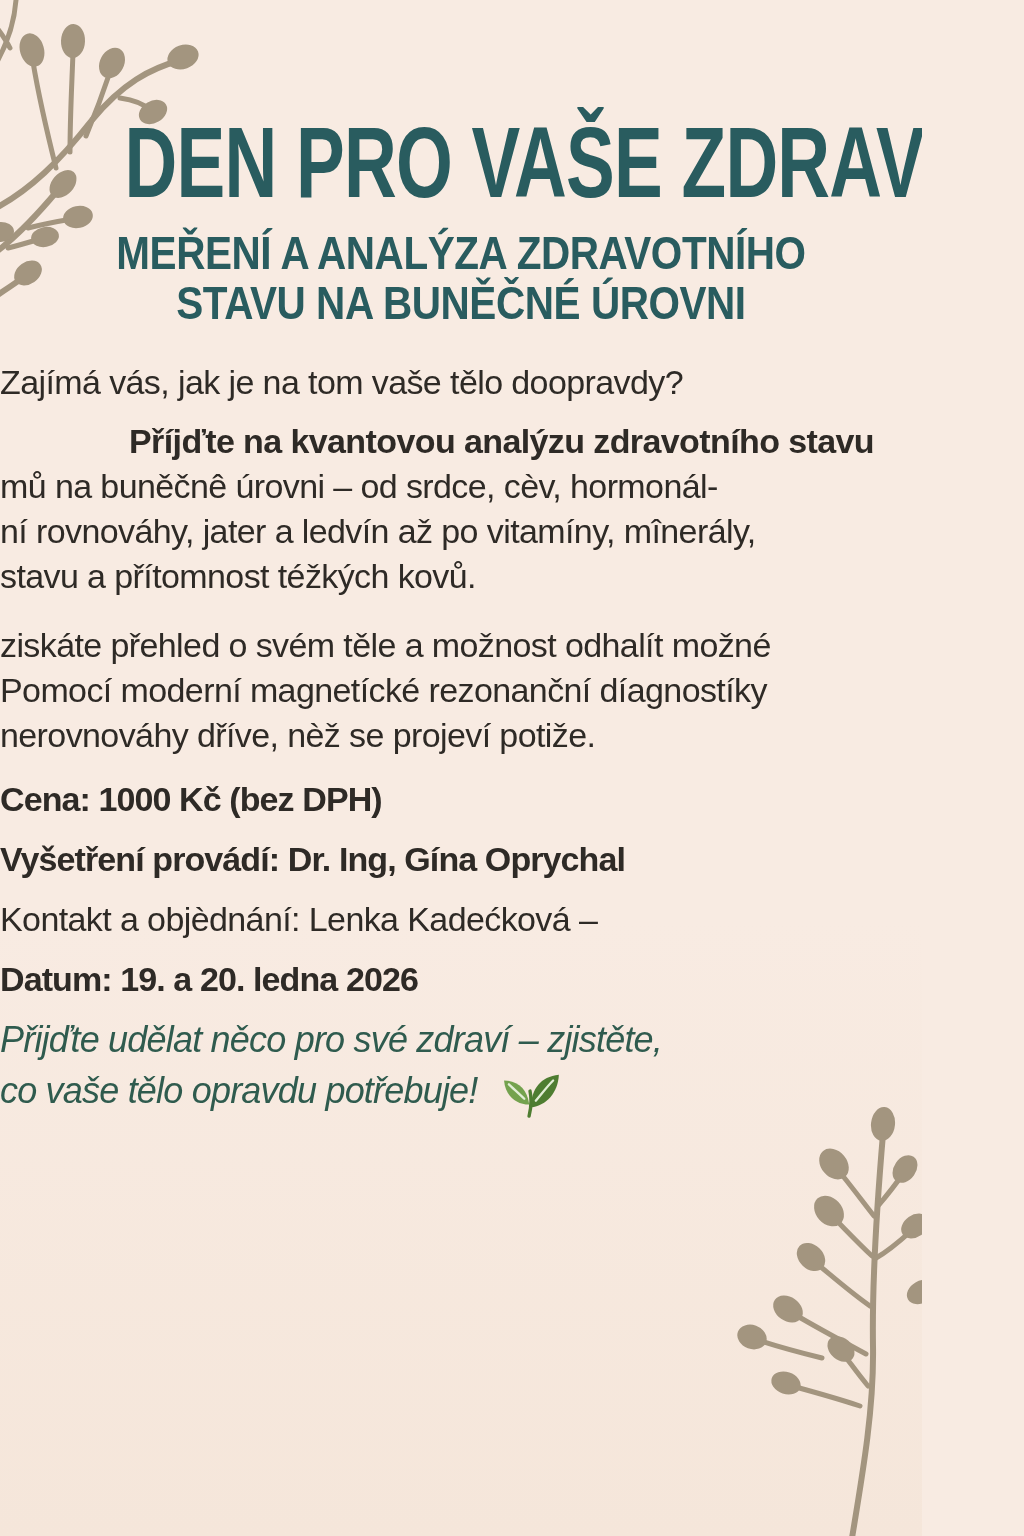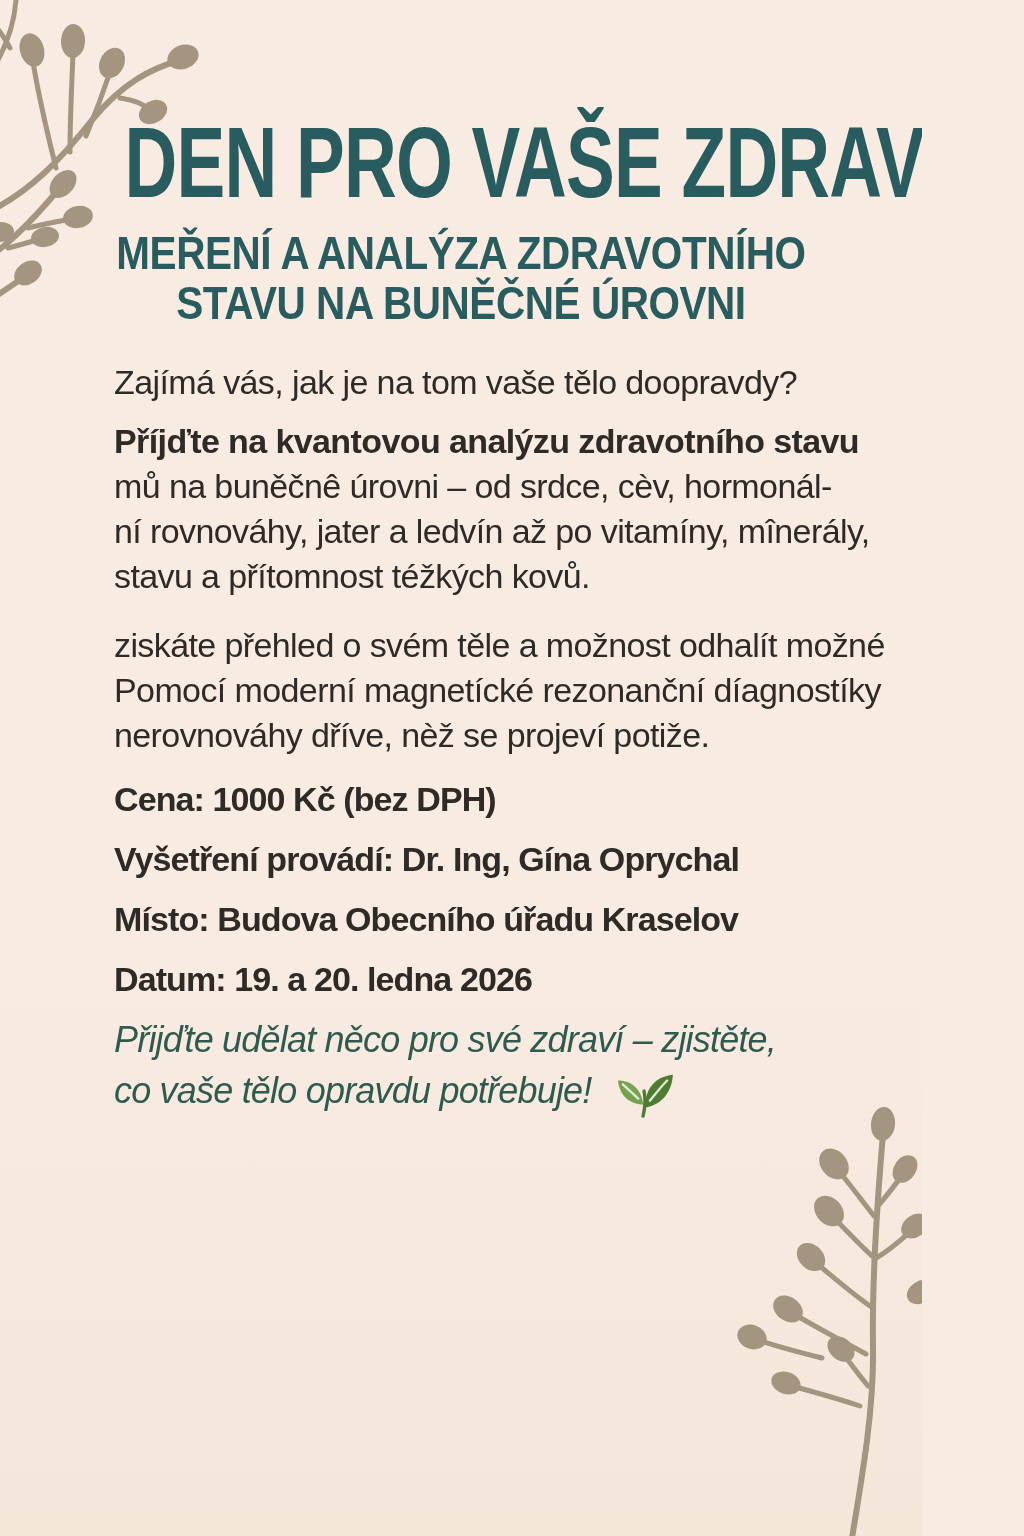--- a/index.html
+++ b/index.html
@@ -40,27 +40,27 @@
     margin-top:16px;
     font-size:46px;font-weight:bold;line-height:50px;
     letter-spacing:-0.5px;
     color:var(--title);
     text-align:center;white-space:nowrap;
     transform:scaleX(0.88);transform-origin:50% 50%;
   }
   .content{
     position:relative;z-index:2;
     margin-top:32px;
-    padding-left:114px;padding-right:48px;
+    padding-right:48px;
     color:var(--body-text);
     font-size:34px;line-height:45px;letter-spacing:-0.6px;
   }
   .intro{margin-bottom:14px;}
   .para div{white-space:nowrap;}
-  .lead{font-weight:bold;}
+  .lead{font-weight:bold;text-align:right;}
   .para-2{margin-top:24px;}
   .info{margin-top:18px;}
   .info-line{line-height:46px;white-space:nowrap;margin-top:14px;}
   .strong{font-weight:bold;letter-spacing:-0.9px;}
   .closing{
     margin-top:14px;
     font-style:italic;
     font-size:36px;line-height:48px;letter-spacing:-0.8px;
     color:var(--closing-text);
   }
@@ -144,21 +144,21 @@
 
     <div class="para para-2">
       <div>ziskáte přehled o svém těle a možnost odhalít možné</div>
       <div>Pomocí moderní magnetícké rezonanční díagnostíky</div>
       <div>nerovnováhy dříve, nèž se projeví potiže.</div>
     </div>
 
     <div class="info">
       <div class="info-line strong">Cena: 1000 Kč (bez DPH)</div>
       <div class="info-line strong">Vyšetření provádí: Dr. Ing, Gína Oprychal</div>
-      <div class="info-line strong">Místo: Budova Obecního úřadu Kraselov</div>
+      <div class="info-line">Kontakt a objèdnání: Lenka Kadećková –</div>
       <div class="info-line strong">Datum: 19. a 20. ledna 2026</div>
     </div>
 
     <div class="closing">
       <div>Přijďte udělat něco pro své zdraví – zjistěte,</div>
       <div class="closing-row">
         <span>co vaše tělo opravdu potřebuje!</span>
         <svg class="seedling" width="58" height="50" viewBox="0 0 60 52" aria-hidden="true">
           <path class="seed-stem" d="M28 50 C 30 42, 31 34, 29 24"></path>
           <path class="leaf-light" d="M28 37 C 26 22, 16 13, 2 13 C 3 28, 14 38, 28 38 Z"></path>

